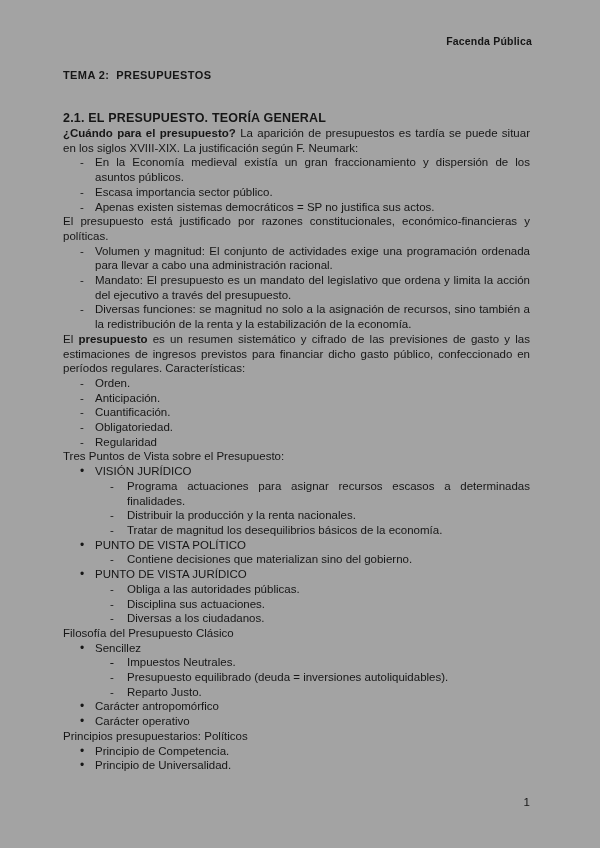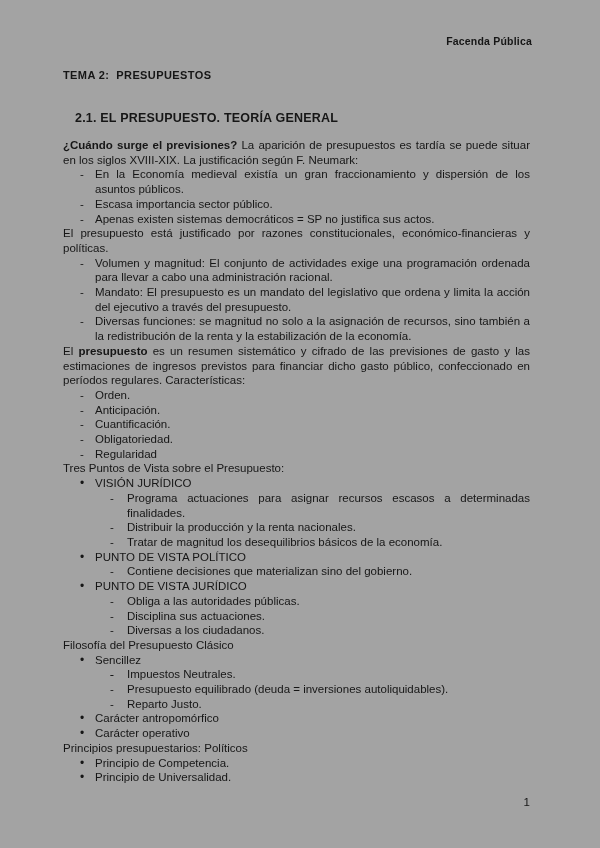--- a/index.html
+++ b/index.html
@@ -33,21 +33,21 @@
     line-height: 15px;
     letter-spacing: 0.4px;
     white-space: pre-wrap;
     margin: 0 0 27px 0;
   }
   .section-heading {
     font-weight: bold;
     font-size: 12.5px;
     line-height: 16px;
     letter-spacing: 0.2px;
-    margin: 12px;
+    margin: 0;
   }
   .block {
     position: relative;
     font-size: 11.5px;
     line-height: 14.7px;
     text-align: justify;
   }
   .block .marker {
     position: absolute;
     text-align: left;
@@ -72,21 +72,21 @@
 </head>
 <body>
 
 <div class="page">
   <div class="doc-header">Facenda Pública</div>
 
   <div class="content">
     <div class="doc-title">TEMA 2:  PRESUPUESTOS</div>
     <div class="section-heading">2.1. EL PRESUPUESTO. TEORÍA GENERAL</div>
     <div>
-        <div class="block p"><span class="b">¿Cuándo surge el previsiones?</span><span> La aparición de presupuestos es tardía se puede situar en los siglos XVIII-XIX. La justificación según F. Neumark:</span></div>
+        <div class="block p"><span class="b">¿Cuándo para el presupuesto?</span><span> La aparición de presupuestos es tardía se puede situar en los siglos XVIII-XIX. La justificación según F. Neumark:</span></div>
         <div class="block dash"><span class="marker">-</span><span>En la Economía medieval existía un gran fraccionamiento y dispersión de los asuntos públicos.</span></div>
         <div class="block dash"><span class="marker">-</span><span>Escasa importancia sector público.</span></div>
         <div class="block dash"><span class="marker">-</span><span>Apenas existen sistemas democráticos = SP no justifica sus actos.</span></div>
         <div class="block p"><span>El presupuesto está justificado por razones constitucionales, económico-financieras y políticas.</span></div>
         <div class="block dash"><span class="marker">-</span><span>Volumen y magnitud: El conjunto de actividades exige una programación ordenada para llevar a cabo una administración racional.</span></div>
         <div class="block dash"><span class="marker">-</span><span>Mandato: El presupuesto es un mandato del legislativo que ordena y limita la acción del ejecutivo a través del presupuesto.</span></div>
         <div class="block dash"><span class="marker">-</span><span>Diversas funciones: se magnitud no solo a la asignación de recursos, sino también a la redistribución de la renta y la estabilización de la economía.</span></div>
         <div class="block p"><span>El </span><span class="b">presupuesto</span><span> es un resumen sistemático y cifrado de las previsiones de gasto y las estimaciones de ingresos previstos para financiar dicho gasto público, confeccionado en períodos regulares. Características:</span></div>
         <div class="block dash"><span class="marker">-</span><span>Orden.</span></div>
         <div class="block dash"><span class="marker">-</span><span>Anticipación.</span></div>

